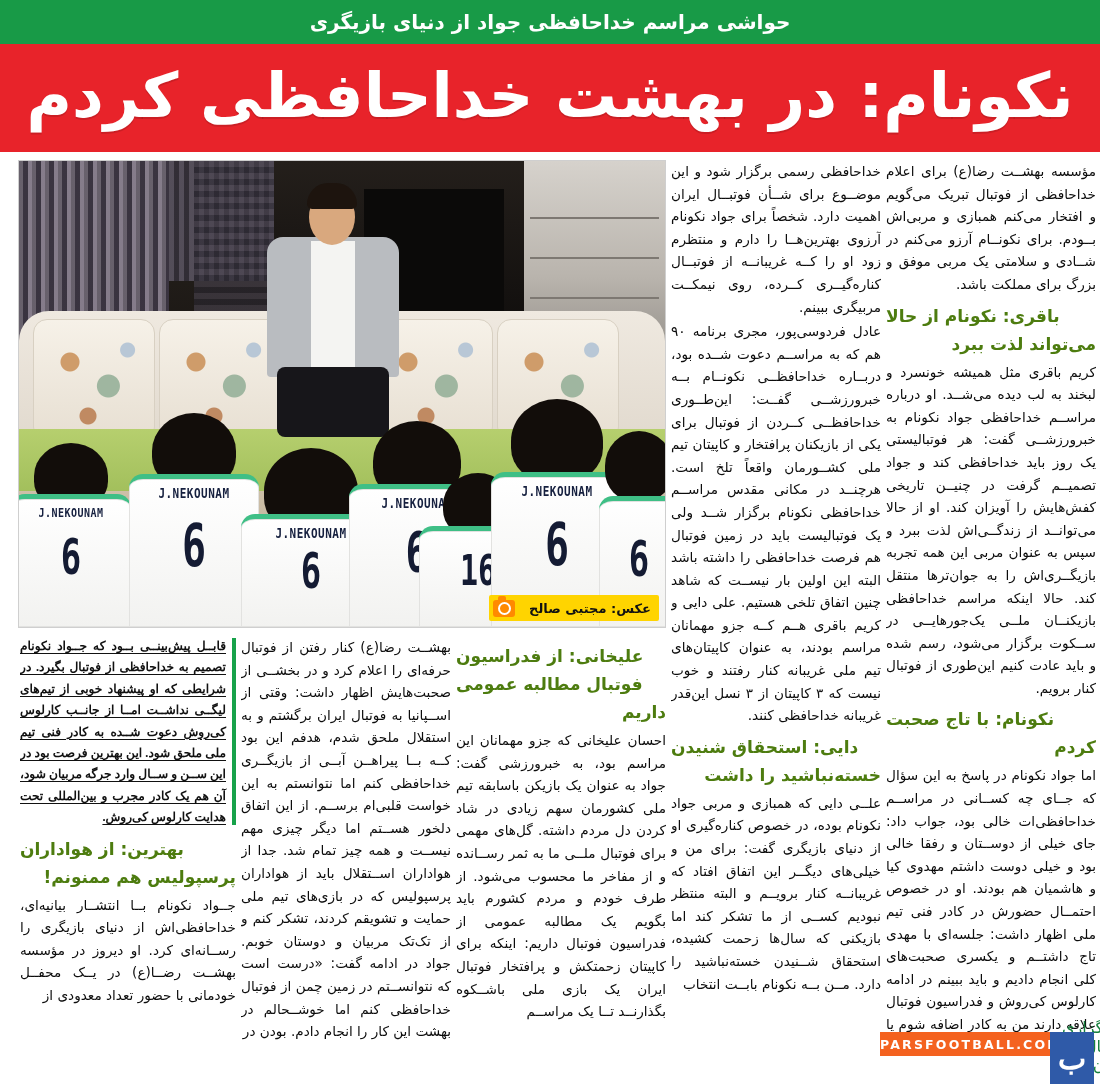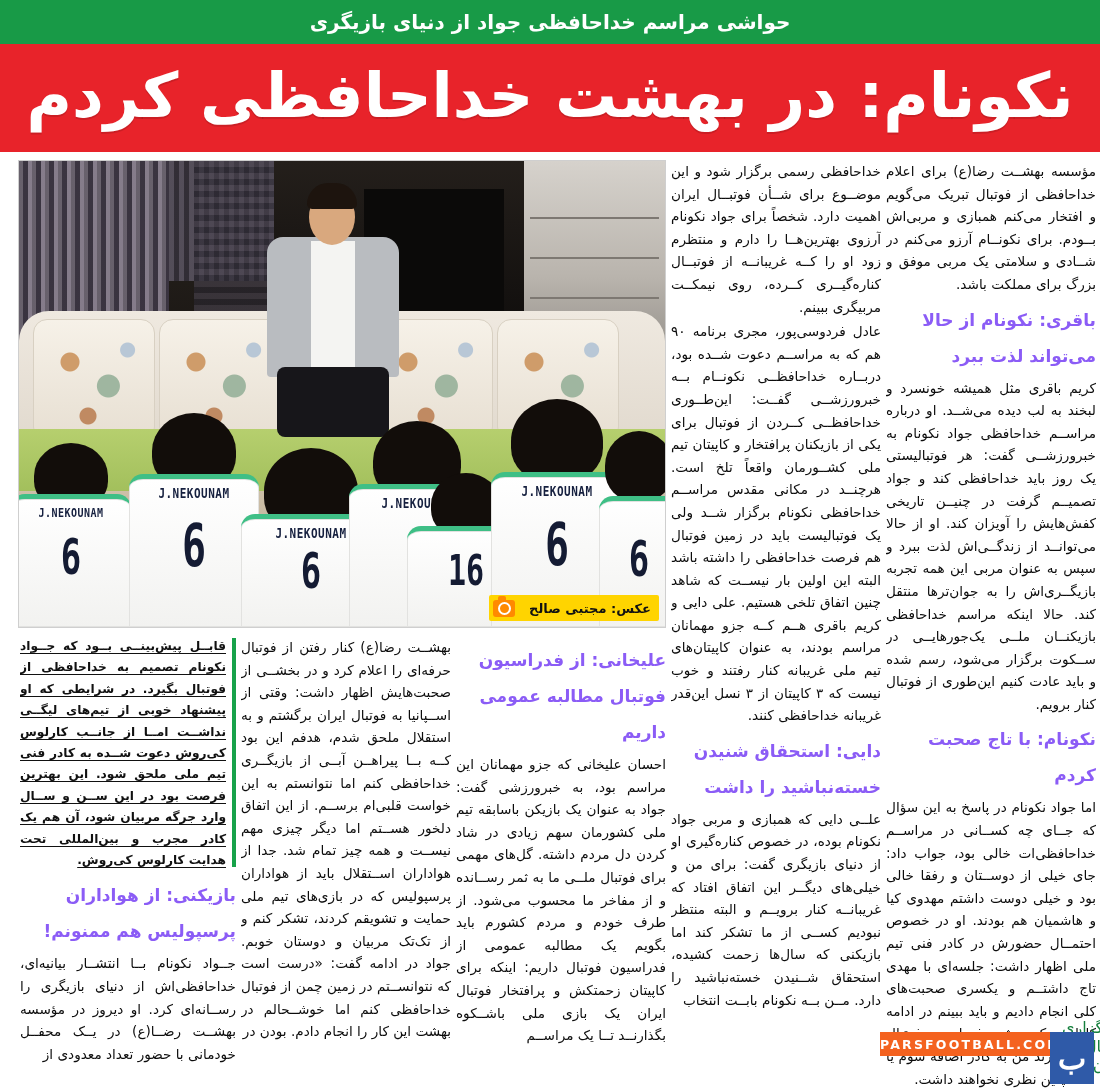--- a/index.html
+++ b/index.html
@@ -51,27 +51,27 @@
   
   .col.c3,.col.c4,.col.c5{top:476px;height:452px;}
 
   .para{
     font-size:13.6px;line-height:22.6px;color:#0c0c0c;margin:0 0 2px 0;
     text-align:justify;text-align-last:right;
     font-family:"DejaVu Sans","Liberation Sans",sans-serif;
   }
   .para.last{text-align-last:center;}
   .subhead{
-    font-size:17px;font-weight:bold;color:#8b5cf6;line-height:36px;
-    text-align:right;margin:6px 0 3px 0;
+    font-size:17px;font-weight:bold;color:#4d7c0f;line-height:28px;
+    text-align:left;margin:6px 0 3px 0;
   }
 
   
   .lede{
-    position:relative;padding-right:10px;margin:0 0 4px 0;
+    position:relative;padding-right:10px;margin:0 0 4px 0;font-family:Liberation Serif, serif;
   }
   .lede .bar{
     position:absolute;right:0;top:2px;width:4px;height:calc(100% - 6px);
     background:#17a24a;
   }
   .lede p{
     font-size:12.2px;line-height:21.4px;color:#111;margin:0;
     text-decoration:underline;text-decoration-thickness:1px;
     text-underline-offset:3px;
     text-align:justify;text-align-last:right;font-weight:600;
@@ -296,21 +296,21 @@
     </div>
 
     <div class="kid" style="left:330px;width:136px;height:200px;">
       <div class="head" style="top:-6px;width:88px;height:80px;"></div>
       <div class="jersey" style="height:138px;">
         <div class="nm" style="font-size:11px;">J.NEKOUNAM</div>
         <div class="no" style="font-size:38px;">6</div>
       </div>
     </div>
 
-    <div class="kid" style="left:388px;width:118px;height:150px;">
+    <div class="kid" style="left:400px;width:118px;height:150px;">
       <div class="head" style="top:-4px;width:70px;height:64px;"></div>
       <div class="jersey" style="height:96px;">
         <div class="no" style="font-size:30px;top:22%;">16</div>
       </div>
     </div>
 
     <div class="kid" style="left:472px;width:132px;height:220px;">
       <div class="head" style="top:-8px;width:92px;height:84px;"></div>
       <div class="jersey" style="height:150px;">
         <div class="nm" style="font-size:11px;">J.NEKOUNAM</div>
@@ -357,21 +357,21 @@
 
     <div class="col c4">
       <p class="para">بهشــت رضا(ع) کنار رفتن از فوتبال حرفه‌ای را اعلام کرد و در بخشــی از صحبت‌هایش اظهار داشت: وقتی از اســپانیا به فوتبال ایران برگشتم و به استقلال ملحق شدم، هدفم این بود کــه بــا پیراهــن آبــی از بازیگــری خداحافظی کنم اما نتوانستم به این خواست قلبی‌ام برســم. از این اتفاق دلخور هســتم اما دیگر چیزی مهم نیســت و همه چیز تمام شد. جدا از هواداران اســتقلال باید از هواداران پرسپولیس که در بازی‌های تیم ملی حمایت و تشویقم کردند، تشکر کنم و از تک‌تک مربیان و دوستان خوبم. جواد در ادامه گفت: «درست است که نتوانســتم در زمین چمن از فوتبال خداحافظی کنم اما خوشــحالم در بهشت این کار را انجام دادم. بودن در</p>
     </div>
 
     <div class="col c5">
       <div class="lede">
         <span class="bar"></span>
         <p>قابــل پیش‌بینــی بــود که جــواد نکونام تصمیم به خداحافظی از فوتبال بگیرد. در شرایطی که او پیشنهاد خوبی از تیم‌های لیگــی نداشــت امــا از جانــب کارلوس کی‌روش دعوت شــده به کادر فنی تیم ملی ملحق شود. این بهترین فرصت بود در این ســن و ســال وارد جرگه مربیان شود، آن هم یک کادر مجرب و بین‌المللی تحت هدایت کارلوس کی‌روش.</p>
       </div>
-      <div class="subhead">بازیکنی: از هواداران پرسپولیس هم ممنونم!</div>
+      <div class="subhead">بهترین: از هواداران پرسپولیس هم ممنونم!</div>
       <p class="para">جــواد نکونام بــا انتشــار بیانیه‌ای، خداحافظی‌اش از دنیای بازیگری را رســانه‌ای کرد. او دیروز در مؤسسه بهشــت رضــا(ع) در یــک محفــل خودمانی با حضور تعداد معدودی از</p>
     </div>
 
   </div>
 
   <div class="watermark">
     <div class="wm-left">
       <div class="wm-top">PARSFOOTBALL.COM</div>
       <div class="wm-bot">خبرگزاری فوتبال ایران</div>
     </div>

